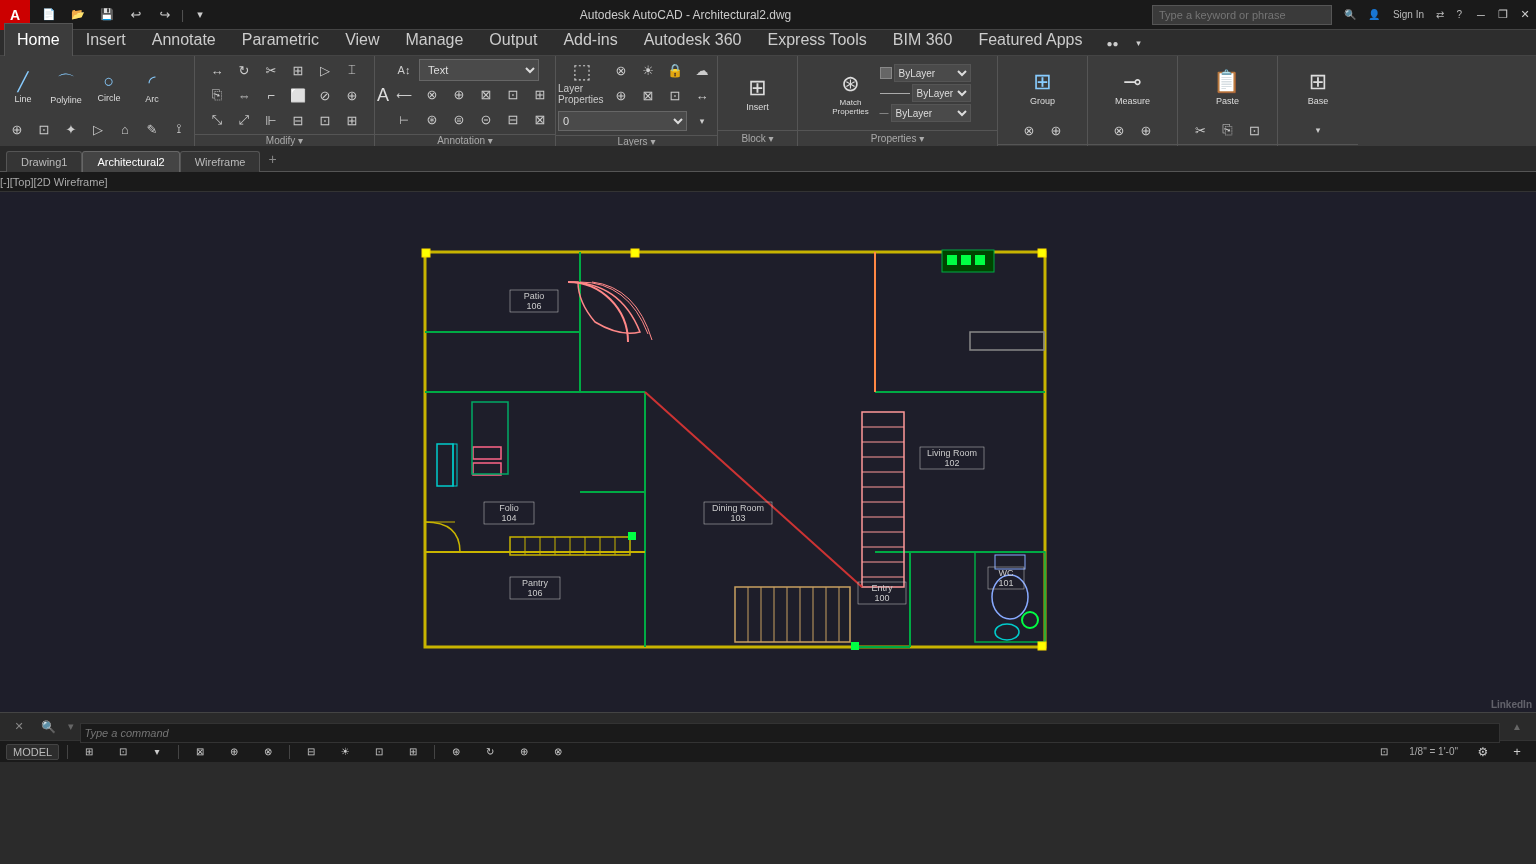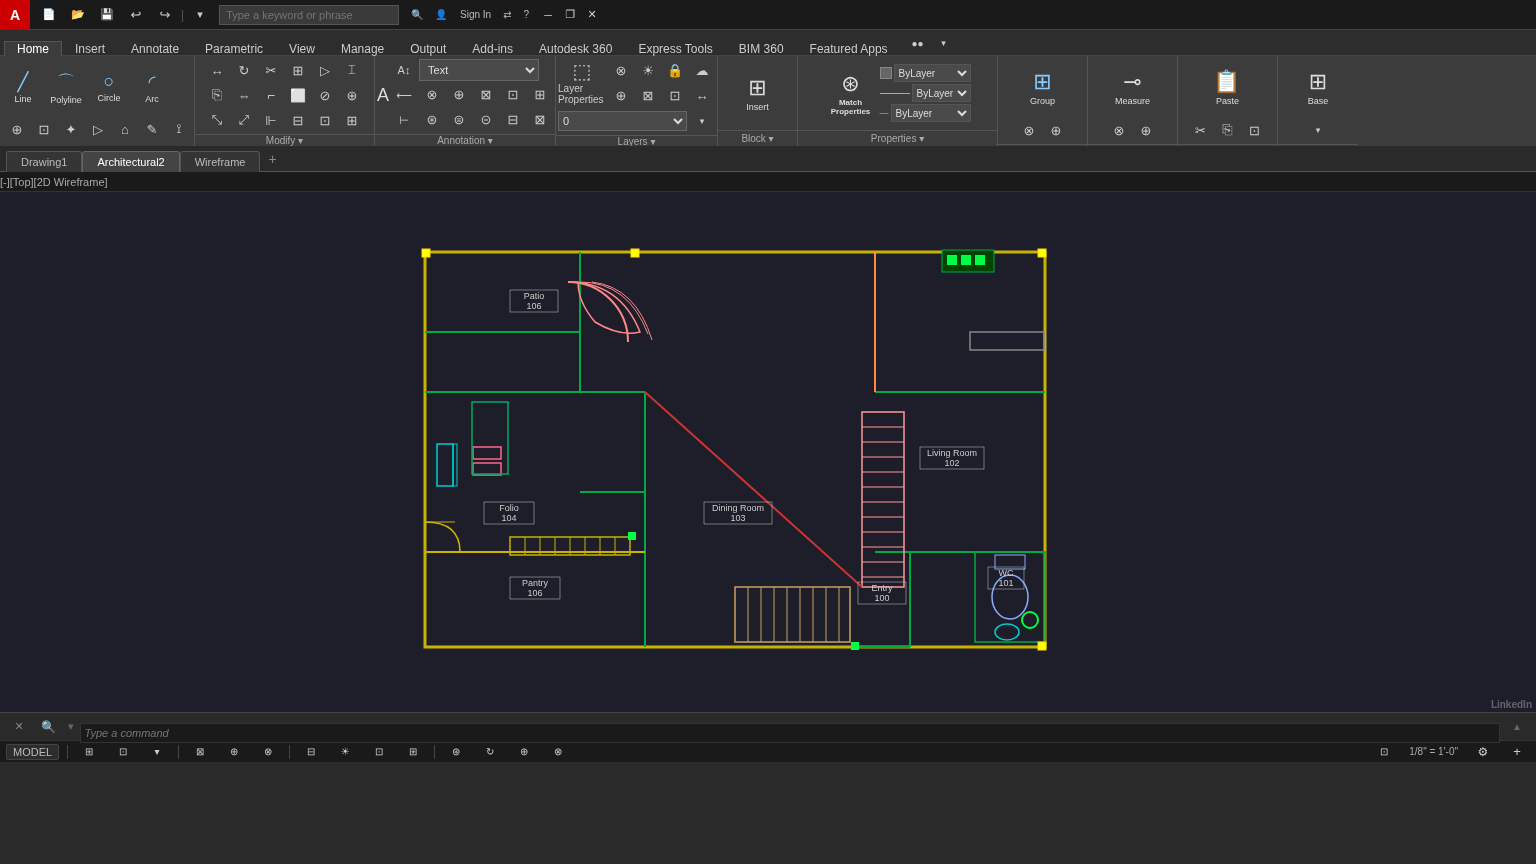--- a/index.html
+++ b/index.html
@@ -32,21 +32,21 @@
       width: 22px; height: 20px; display: flex; align-items: center; justify-content: center;
       cursor: pointer; font-size: 11px; color: #ccc;
     }
 
     
     #ribbon-tabs {
       height: 26px; background: #2d2d2d; display: flex; align-items: flex-end;
       border-bottom: 1px solid #444; padding-left: 4px;
     }
     .ribbon-tab {
-      padding: 0 12px; font-size: 12px; color: #ccc; cursor: pointer;
+      padding: 7px 12px; font-size: 16px; color: #ccc; cursor: pointer;
       border: 1px solid transparent; border-bottom: none; position: relative; top: 1px;
       background: transparent;
     }
     .ribbon-tab.active {
       background: #3c3c3c; border-color: #555; color: #fff;
     }
 
     
     .text-dropdown {
       background: #4a4a4a; border: 1px solid #666; color: #ddd; font-size: 12px;
@@ -148,20 +148,21 @@
   <div class="app-icon">A</div>
   <div style="display:flex; align-items:center; gap:3px; padding:0 6px;">
     <span class="sm-btn" style="font-size:11px;">📄</span>
     <span class="sm-btn" style="font-size:11px;">📂</span>
     <span class="sm-btn" style="font-size:11px;">💾</span>
     <span class="sm-btn">↩</span>
     <span class="sm-btn">↪</span>
     <span style="color:#555;">|</span>
     <span class="sm-btn" style="font-size:11px;">▾</span>
   </div>
+  <div class="title-center">Autodesk AutoCAD - Architectural2.dwg</div>
   <input class="search-box" type="text" placeholder="Type a keyword or phrase" style="">
   <div class="tb-right">
     <span class="tb-btn">🔍</span>
     <span class="tb-btn">👤</span>
     <span class="tb-btn">Sign In</span>
     <span class="tb-btn">⇄</span>
     <span class="tb-btn">?</span>
   </div>
   <div style="display:flex;">
     <div class="win-btn">─</div>
@@ -337,21 +338,21 @@
       </div>
     </div>
     <div class="ribbon-sec-name">Block ▾</div>
   </div>
 
   <div class="ribbon-sec" style="min-width:200px;">
     <div class="ribbon-sec-top" style="padding:2px; gap:3px; flex-direction:column;">
       <div style="display:flex; gap:3px; align-items:center;">
         <div class="big-btn" style="width:52px;">
           <span class="bi" style="font-size:22px;">⊛</span>
-          <span style="font-size:8px;font-weight:bold;">Match<br>Properties</span>
+          <span style="font-size:8px;">Match<br>Properties</span>
         </div>
         <div style="display:flex; flex-direction:column; gap:2px; flex:1;">
           <div style="display:flex; align-items:center; gap:2px;">
             <div style="width:12px; height:12px; border:1px solid #888; background:#666;"></div>
             <select style="flex:1; height:18px; background:#4a4a4a; border:1px solid #555; color:#ddd; font-size:10px;">
               <option>ByLayer</option>
             </select>
           </div>
           <div style="display:flex; align-items:center; gap:2px;">
             <div style="width:30px; height:1px; background:#aaa; border-top:1px solid #aaa;"></div>

